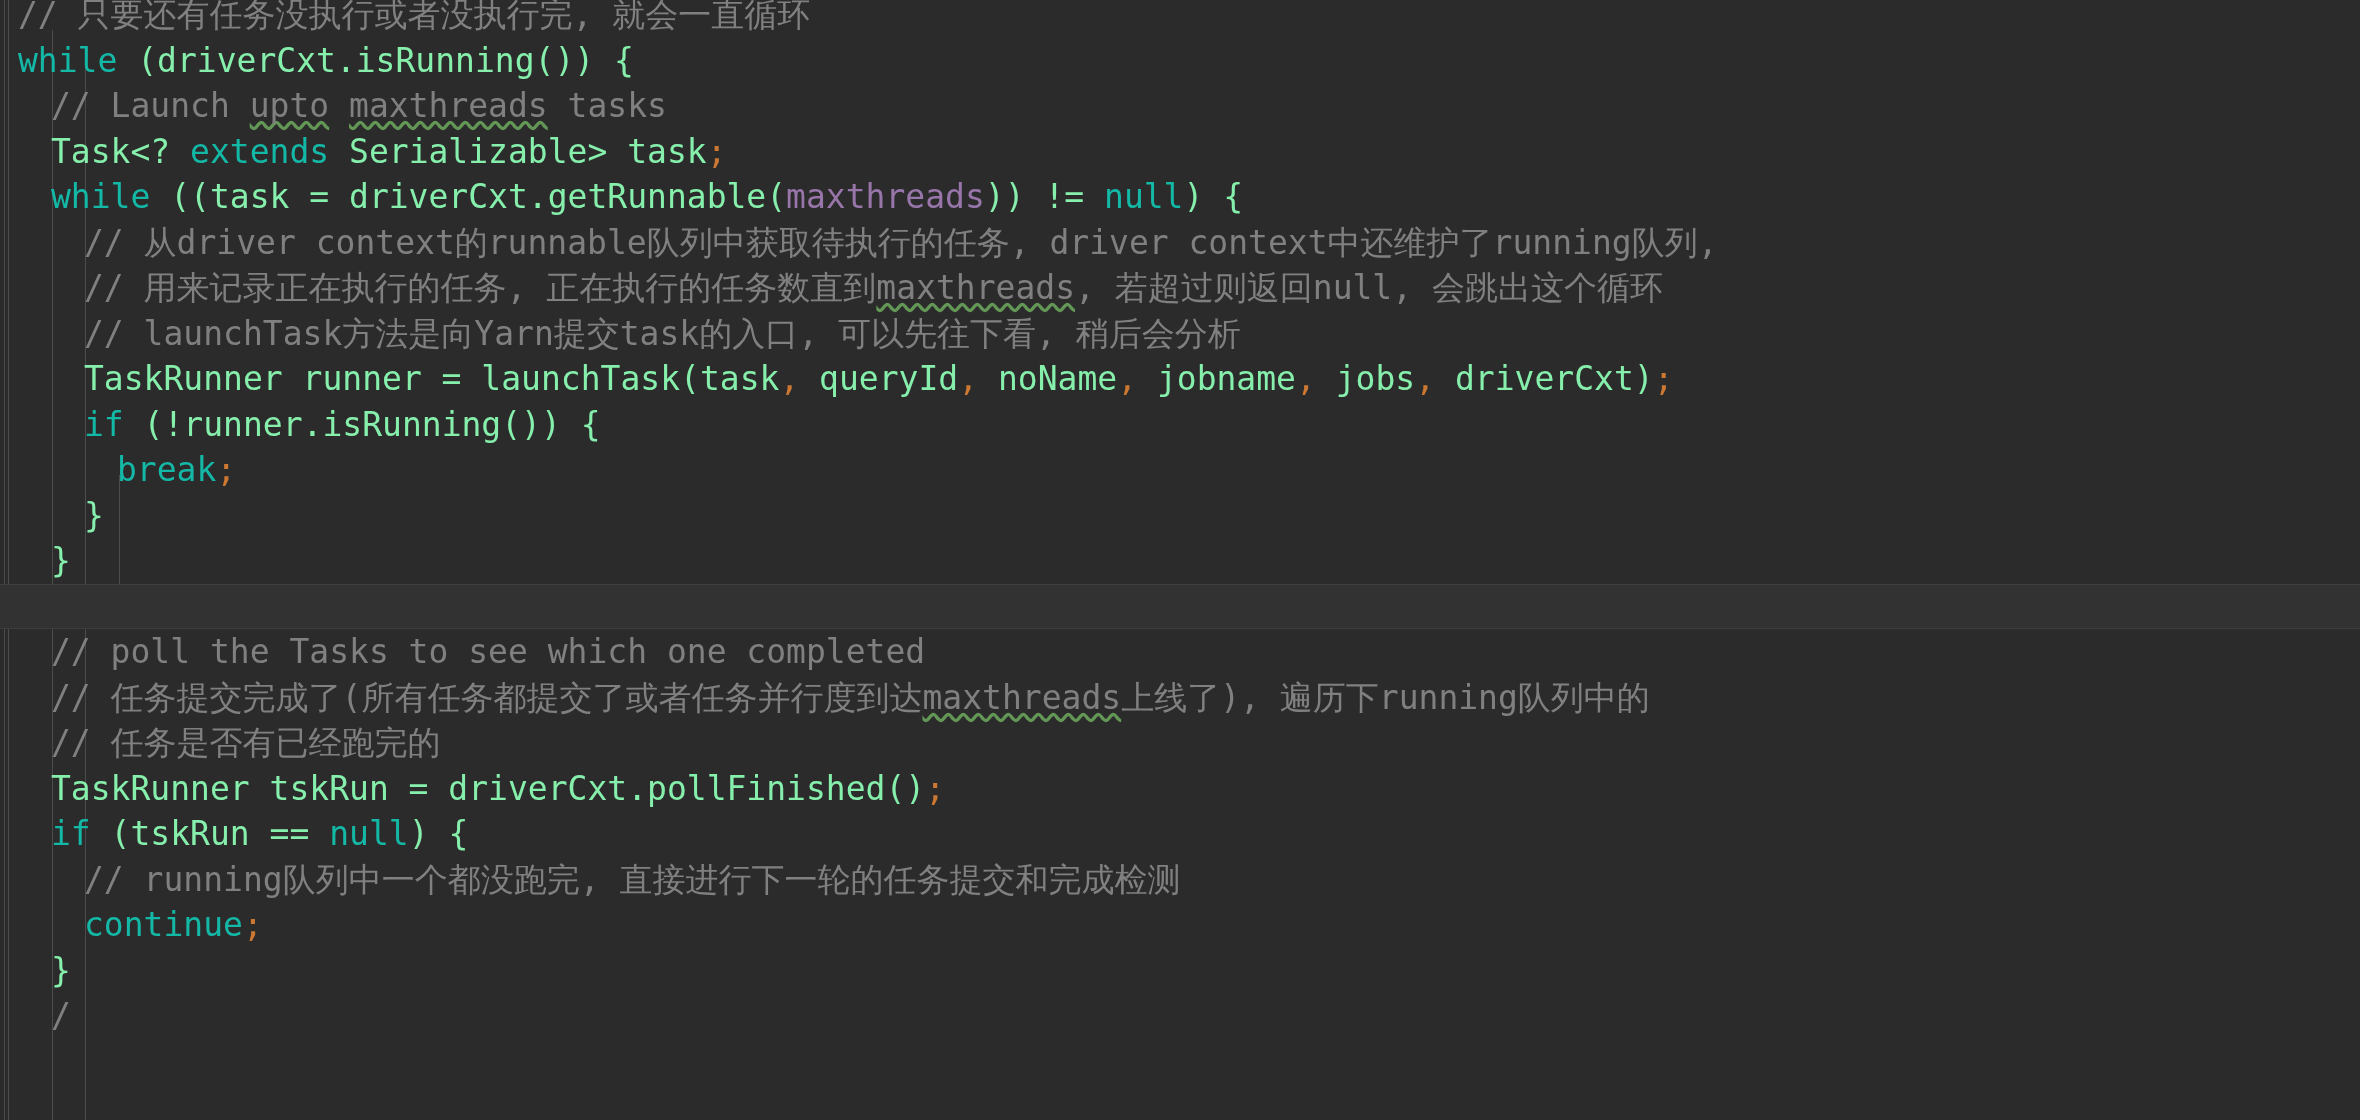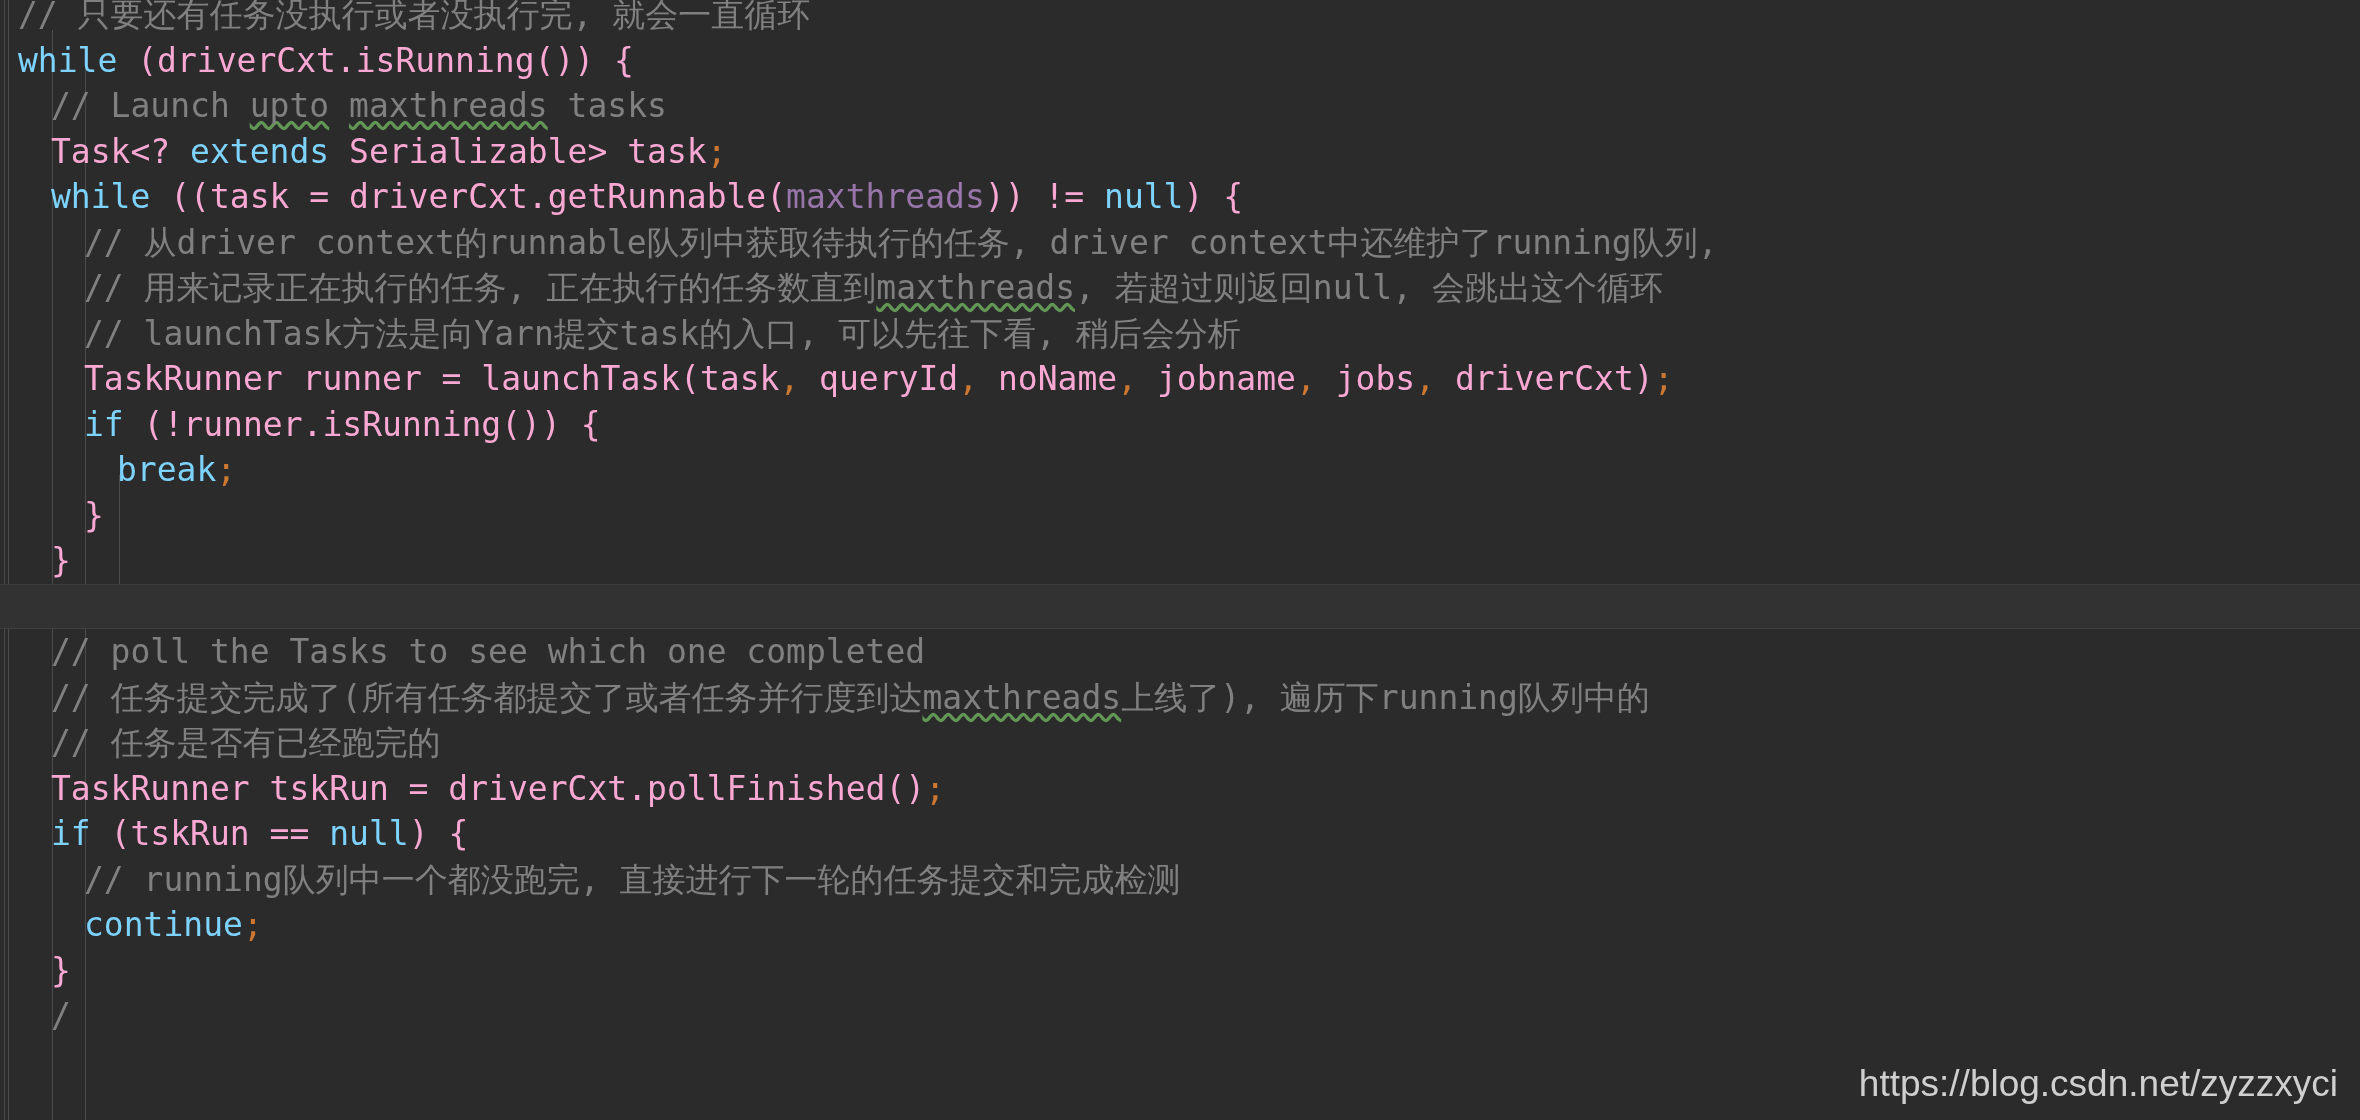--- a/index.html
+++ b/index.html
@@ -35,22 +35,22 @@
     padding-left: 18px;
     white-space: pre;
   }
   .line.caret-line {
     background: #323232;
     border-top: 1px solid #3c3f41;
     border-bottom: 1px solid #3c3f41;
     height: 43.5px;
   }
   
-  .kw   { color: #7dd3fc; }
-  .id   { color: #f9a8d4; }
+  .kw   { color: #14b8a6; }
+  .id   { color: #86efac; }
   .cmt  { color: #808080; }
   .prm  { color: #9876aa; }
   .sep  { color: #cc7832; }
   .spell {
     text-decoration: underline wavy #629755;
     text-decoration-skip-ink: none;
     text-underline-offset: 4px;
     margin-top: 16px;
   }
   
@@ -84,15 +84,14 @@
 <body>
 
 <div id="editor">
 
   <div class="gutter-line"></div>
 
   <div id="guides"><div class="guide" style="left: 8px; top: 0px; height: 1120px;"></div><div class="guide" style="left: 52px; top: 30px; height: 1090px;"></div><div class="guide" style="left: 85px; top: 66px; height: 1054px;"></div><div class="guide" style="left: 119px; top: 475px; height: 120px;"></div></div>
 
   <div class="code-area" id="code-area"><div class="line"><span style="display: inline-block; width: 0px;"></span><span class="cmt">// 只要还有任务没执行或者没执行完, 就会一直循环</span></div><div class="line"><span style="display: inline-block; width: 0px;"></span><span class="kw">while</span><span class="id"> (driverCxt.isRunning()) {</span></div><div class="line"><span style="display: inline-block; width: 33px;"></span><span class="cmt">// Launch </span><span class="cmt spell">upto</span><span class="cmt"> </span><span class="cmt spell">maxthreads</span><span class="cmt"> tasks</span></div><div class="line"><span style="display: inline-block; width: 33px;"></span><span class="id">Task&lt;? </span><span class="kw">extends</span><span class="id"> Serializable&gt; task</span><span class="sep">;</span></div><div class="line"><span style="display: inline-block; width: 33px;"></span><span class="kw">while</span><span class="id"> ((task = driverCxt.getRunnable(</span><span class="prm">maxthreads</span><span class="id">)) != </span><span class="kw">null</span><span class="id">) {</span></div><div class="line"><span style="display: inline-block; width: 66px;"></span><span class="cmt">// 从driver context的runnable队列中获取待执行的任务, driver context中还维护了running队列,</span></div><div class="line"><span style="display: inline-block; width: 66px;"></span><span class="cmt">// 用来记录正在执行的任务, 正在执行的任务数直到</span><span class="cmt spell">maxthreads</span><span class="cmt">, 若超过则返回null, 会跳出这个循环</span></div><div class="line"><span style="display: inline-block; width: 66px;"></span><span class="cmt">// launchTask方法是向Yarn提交task的入口, 可以先往下看, 稍后会分析</span></div><div class="line"><span style="display: inline-block; width: 66px;"></span><span class="id">TaskRunner runner = launchTask(task</span><span class="sep">,</span><span class="id"> queryId</span><span class="sep">,</span><span class="id"> noName</span><span class="sep">,</span><span class="id"> jobname</span><span class="sep">,</span><span class="id"> jobs</span><span class="sep">,</span><span class="id"> driverCxt)</span><span class="sep">;</span></div><div class="line"><span style="display: inline-block; width: 66px;"></span><span class="kw">if</span><span class="id"> (!runner.isRunning()) {</span></div><div class="line"><span style="display: inline-block; width: 99px;"></span><span class="kw">break</span><span class="sep">;</span></div><div class="line"><span style="display: inline-block; width: 66px;"></span><span class="id">}</span></div><div class="line"><span style="display: inline-block; width: 33px;"></span><span class="id">}</span></div><div class="line caret-line"><span style="display: inline-block; width: 33px;"></span><span class="id"></span></div><div class="line"><span style="display: inline-block; width: 33px;"></span><span class="cmt">// poll the Tasks to see which one completed</span></div><div class="line"><span style="display: inline-block; width: 33px;"></span><span class="cmt">// 任务提交完成了(所有任务都提交了或者任务并行度到达</span><span class="cmt spell">maxthreads</span><span class="cmt">上线了), 遍历下running队列中的</span></div><div class="line"><span style="display: inline-block; width: 33px;"></span><span class="cmt">// 任务是否有已经跑完的</span></div><div class="line"><span style="display: inline-block; width: 33px;"></span><span class="id">TaskRunner tskRun = driverCxt.pollFinished()</span><span class="sep">;</span></div><div class="line"><span style="display: inline-block; width: 33px;"></span><span class="kw">if</span><span class="id"> (tskRun == </span><span class="kw">null</span><span class="id">) {</span></div><div class="line"><span style="display: inline-block; width: 66px;"></span><span class="cmt">// running队列中一个都没跑完, 直接进行下一轮的任务提交和完成检测</span></div><div class="line"><span style="display: inline-block; width: 66px;"></span><span class="kw">continue</span><span class="sep">;</span></div><div class="line"><span style="display: inline-block; width: 33px;"></span><span class="id">}</span></div><div class="line"><span style="display: inline-block; width: 33px;"></span><span class="cmt">/</span></div></div>
 
-  <div id="watermark">https://blog.csdn.net/zyzzxyci</div>
 
 </div>
 
 </body></html>

